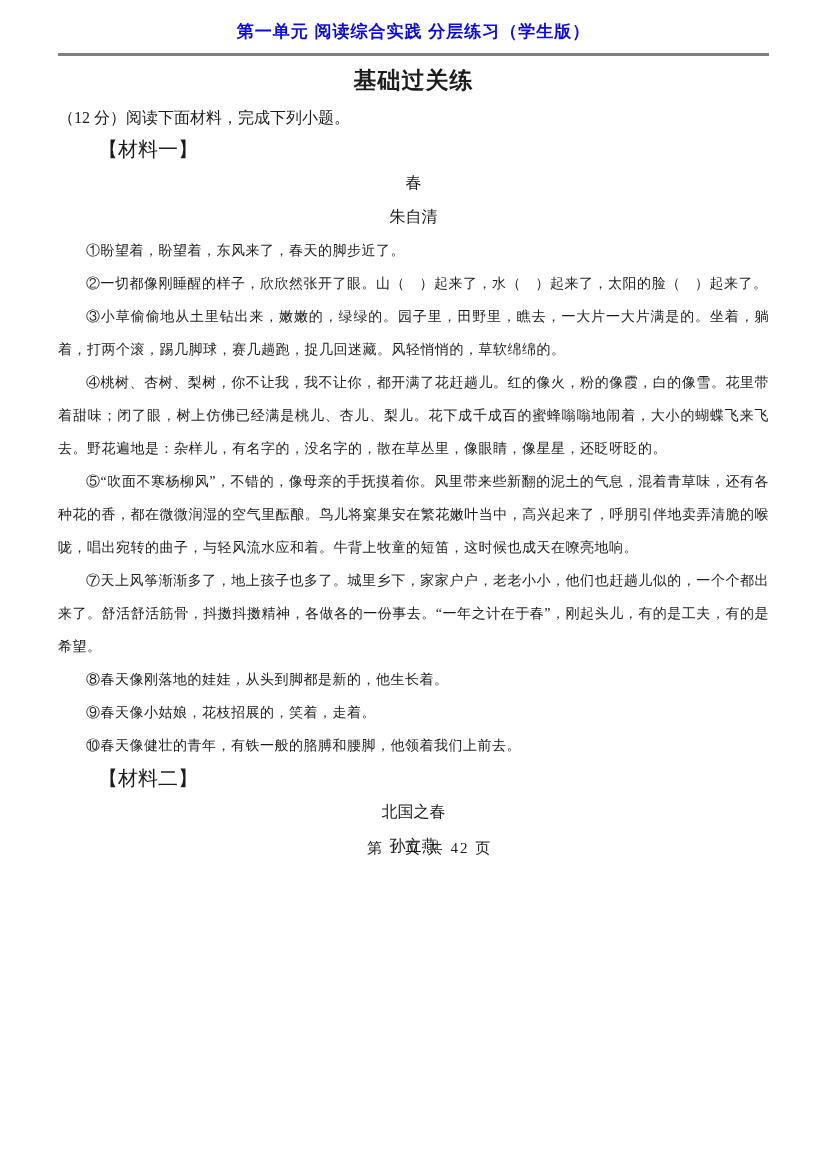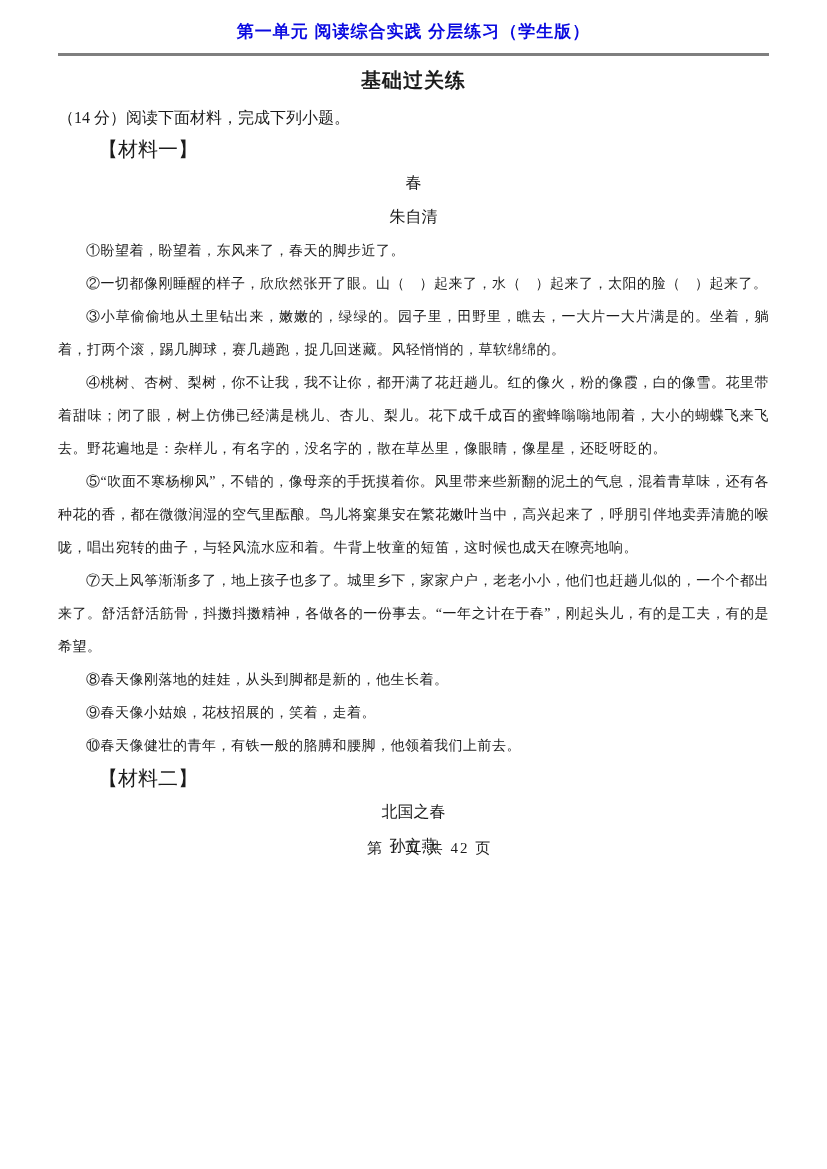--- a/index.html
+++ b/index.html
@@ -28,21 +28,21 @@
     letter-spacing: 1px;
   }
   .rule {
     border: none;
     border-top: 3px solid #7f7f7f;
     margin: 10px 0 0 0;
   }
   .section-title {
     text-align: center;
     font-weight: bold;
-    font-size: 20px;
+    font-size: 23px;
     line-height: 22px;
     margin: 13px 0 0 0;
     font-family: "Liberation Sans", "DejaVu Sans", sans-serif;
     letter-spacing: 1px;
   }
   .intro {
     font-size: 16px;
     line-height: 30px;
     margin: 12px 0 0 0;
   }
@@ -80,21 +80,21 @@
 <body>
 
 <div class="page">
 
   <div class="header-title">第一单元 阅读综合实践 分层练习（学生版）</div>
 
   <hr class="rule">
 
   <div class="section-title">基础过关练</div>
 
-  <p class="intro">（14 分）阅读下面材料，完成下列小题。</p>
+  <p class="intro">（12 分）阅读下面材料，完成下列小题。</p>
 
   <p class="material-label">【材料一】</p>
 
   <p class="center-line">春</p>
 
   <p class="center-line">朱自清</p>
 
   <p class="body-para">①盼望着，盼望着，东风来了，春天的脚步近了。</p>
   <p class="body-para">②一切都像刚睡醒的样子，欣欣然张开了眼。山（　）起来了，水（　）起来了，太阳的脸（　）起来了。</p>
   <p class="body-para">③小草偷偷地从土里钻出来，嫩嫩的，绿绿的。园子里，田野里，瞧去，一大片一大片满是的。坐着，躺着，打两个滚，踢几脚球，赛几趟跑，捉几回迷藏。风轻悄悄的，草软绵绵的。</p>

